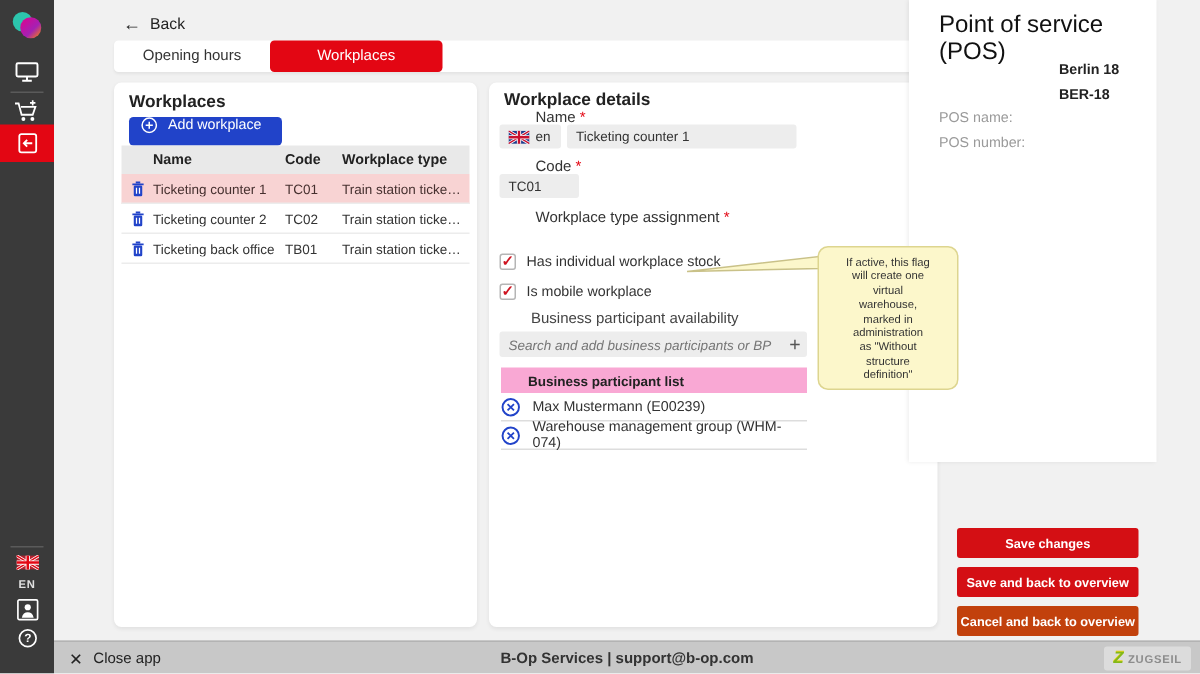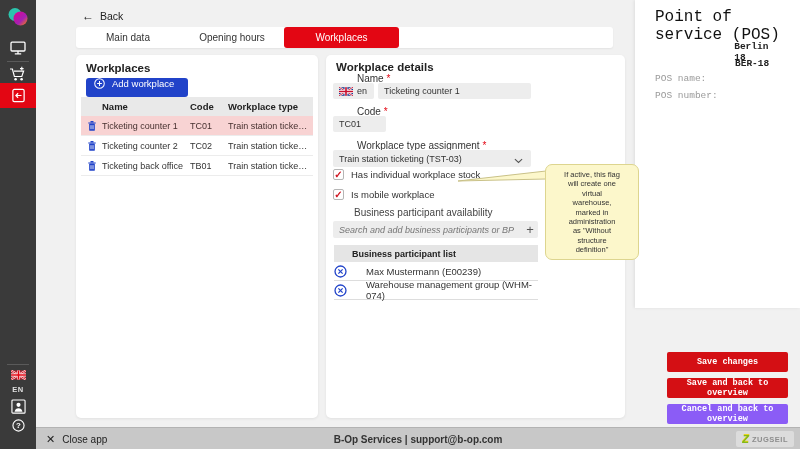--- a/index.html
+++ b/index.html
@@ -20,21 +20,21 @@
   .back { left:82px; top:9px; font-size:10.5px; color:#222; cursor:pointer; display:flex; align-items:center; gap:6px; }
   .back .arrow { font-size:12px; }
   .tabbar { left:76px; top:27px; width:537px; height:21px; background:#fff; border-radius:3px; display:flex; box-shadow:0 1px 2px rgba(0,0,0,.06); }
   .tab { width:104px; height:21px; display:flex; align-items:center; justify-content:center; font-size:10px; color:#333; cursor:pointer; }
   .tab.active { width:115px; background:#e30613; color:#fff; border-radius:3px; }
 
   
   .panel { background:#fff; border-radius:5px; box-shadow:0 1px 3px rgba(0,0,0,.07); }
   .left-panel  { left:76px;  top:55px; width:242px; height:363px; }
   .mid-panel   { left:326px; top:55px; width:299px; height:363px; }
-  .right-panel { left:635px; top:0;    width:165px; height:308px; background:#fff; box-shadow:-1px 0 3px rgba(0,0,0,.08); border-radius:0;font-family:Liberation Mono, monospace; }
+  .right-panel { left:606px; top:0;    width:165px; height:308px; background:#fff; box-shadow:-1px 0 3px rgba(0,0,0,.08); border-radius:0; }
 
   .panel-title { font-size:11.5px; font-weight:bold; color:#222; }
 
   
   .add-btn { position:absolute; left:10px; top:23px; height:19px; background:#2143c9; color:#fff; border:none; border-radius:3px; font-size:9.5px; font-family:inherit; display:flex; align-items:flex-start; gap:7px; padding:0 14px 0 8px; cursor:pointer; }
   .wtable { position:absolute; left:5px; top:42px; width:232px; font-size:9px; }
   .wt-head { display:flex; background:#e9e9e9; height:19px; align-items:center; font-weight:bold; font-size:9.5px; color:#222; }
   .wt-row  { display:flex; height:20px; align-items:center; border-bottom:1px solid #ececec; cursor:pointer; color:#333; }
   .wt-row.sel { background:#f8d3d3; color:#46302f; }
   .c-icon { width:21px; display:flex; justify-content:center; }
@@ -47,35 +47,35 @@
   .req { color:#e30613; }
   .f-box { position:absolute; background:#ededed; border-radius:2px; font-size:9px; color:#333; display:flex; align-items:center; padding:0 6px; border:none; font-family:inherit; }
   .langbox { left:7px; top:28px; width:41px; height:16px; gap:4px; }
   .chevron { position:absolute; right:8px; top:6px; }
   .cb-row { position:absolute; display:flex; align-items:center; gap:7px; cursor:pointer; }
   .cb { width:11px; height:11px; background:#fff; border:1px solid #b5b5b5; border-radius:2px; display:flex; align-items:center; justify-content:center; font-size:10px; color:#cf1420; font-weight:bold; line-height:1; }
   .cb-label { font-size:9.5px; color:#333; }
   .search-box { left:7px; top:166px; width:205px; height:17px; padding-right:22px; }
   .search-box input { border:none; background:transparent; width:100%; font-size:9px; font-style:italic; color:#666; font-family:inherit; outline:none; }
   .plus-btn { position:absolute; left:196px; top:166px; width:16px; height:17px; font-size:13px; color:#555; display:flex; align-items:center; justify-content:center; cursor:pointer; }
-  .bp-head { position:absolute; left:8px; top:190px; width:204px; height:17px; background:#e5e5e5; display:flex; align-items:center; font-size:9px; font-weight:bold; color:#222; padding-left:18px; }
-  .bp-item { position:absolute; left:8px; width:204px; height:19px; display:flex; align-items:center; gap:19px; font-size:9.5px; color:#333; border-bottom:1px solid #ddd; }
+  .bp-head { position:absolute; left:8px; top:190px; width:204px; height:17px; background:#f9a8d4; display:flex; align-items:center; font-size:9px; font-weight:bold; color:#222; padding-left:18px; }
+  .bp-item { position:absolute; left:8px; width:204px; height:19px; display:flex; align-items:center; gap:8px; font-size:9.5px; color:#333; border-bottom:1px solid #ddd; }
   .bp-item .rm { cursor:pointer; display:flex; }
 
   
   .tooltip { left:545px; top:164px; width:94px; background:#fcf7cb; border:1px solid #ddd58f; border-radius:7px; font-size:7.5px; color:#333; text-align:center; padding:5px 18px; line-height:1.25; z-index:20; }
 
   
   .pos-title { position:absolute; left:20px; top:8px; font-size:16px; color:#111; }
   .pos-row { position:absolute; left:20px; width:130px; display:flex; font-size:9.5px; }
   .pos-row .lbl { color:#9a9a9a; width:80px;margin-top:32px; }
   .pos-row .val { color:#222; font-weight:bold; }
   .act-btn { position:absolute; left:32px; width:121px; height:20px; border:none; border-radius:2px; color:#fff; font-size:8.5px; font-weight:bold; font-family:inherit; cursor:pointer; }
   .act-red { background:#d40f14; }
-  .act-gray { background:#8b5cf6; }
+  .act-gray { background:#c2410c; }
 
   
   .footer { left:36px; top:427px; width:764px; height:22px; background:#c8c8c8; border-top:1px solid #b3b3b3; z-index:25; }
   .close-app { position:absolute; left:10px; top:0; height:22px; display:flex; align-items:center; gap:7px; font-size:10px; color:#222; cursor:pointer; }
   .foot-center { position:absolute; left:0; width:100%; top:0; height:22px; display:flex; align-items:center; justify-content:center; font-size:10px; color:#333; font-weight:bold; }
   .zug { position:absolute; right:6px; top:3px; height:16px; background:#dcdcdc; border-radius:2px; display:flex; align-items:center; gap:3px; padding:0 6px; }
   .zug .z { color:#84b818; font-weight:bold; font-size:11px; font-style:italic; text-shadow:0 -1px 0 #e8d51f; }
   .zug .zt { color:#8c8c8c; font-weight:bold; font-size:7.5px; letter-spacing:.5px; }
 </style>
 </head>
@@ -145,21 +145,20 @@
     </div>
     <div class="bop-logo" style="top:433px;">b-op</div>
   </div>
 
   <div class="abs back">
     <span class="arrow">←</span>
     <span>Back</span>
   </div>
 
   <div class="abs tabbar">
-    <div class="tab">Main data</div>
     <div class="tab">Opening hours</div>
     <div class="tab active">Workplaces</div>
   </div>
 
   <div class="abs panel left-panel">
     <div class="panel-title" style="position:absolute;left:10px;top:7px;">Workplaces</div>
     <button class="add-btn">
       <svg width="11" height="11" viewBox="0 0 12 12">
         <circle cx="6" cy="6" r="5.2" fill="none" stroke="#fff" stroke-width="1.1"></circle>
         <path d="M6 3.4v5.2M3.4 6h5.2" stroke="#fff" stroke-width="1.1"></path>
@@ -239,28 +238,20 @@
     <div class="f-label" style="left:11px;top:51px;">
       <span>Code</span> <span class="req">*</span>
     </div>
     <div class="f-box" style="left:7px;top:61px;width:53px;height:16px;">
       <span>TC01</span>
     </div>
 
     <div class="f-label" style="left:11px;top:85px;">
       <span>Workplace type assignment</span>&nbsp;<span class="req">*</span>
     </div>
-    <div class="f-box" style="left:7px;top:95px;width:198px;height:17px;">
-      <span>Train station ticketing (TST-03)</span>
-      <span class="chevron">
-        <svg width="9" height="6" viewBox="0 0 10 6">
-            <path d="M1 1l4 3.6L9 1" fill="none" stroke="#555" stroke-width="1.2"></path>
-          </svg>
-      </span>
-    </div>
 
     <div class="cb-row" style="left:7px;top:114px;">
       <span class="cb">✓</span>
       <span class="cb-label">Has individual workplace stock</span>
     </div>
     <div class="cb-row" style="left:7px;top:134px;">
       <span class="cb">✓</span>
       <span class="cb-label">Is mobile workplace</span>
     </div>
 

